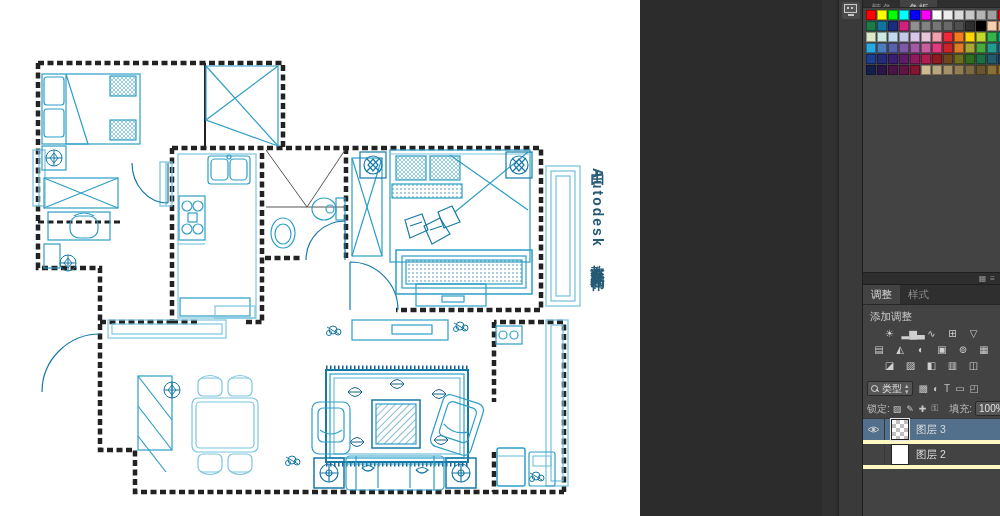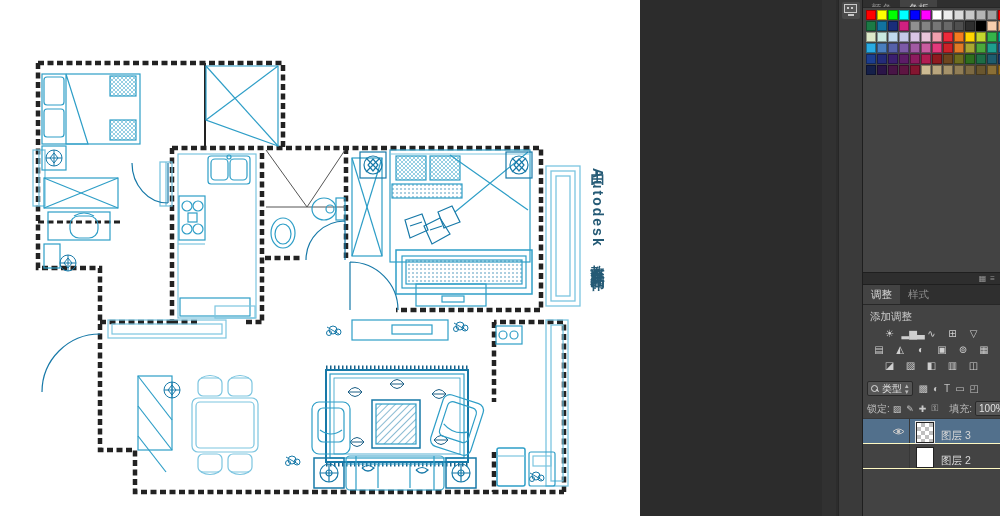--- a/index.html
+++ b/index.html
@@ -63,21 +63,21 @@
   .combo { display:flex; align-items:center; justify-content:space-between; background:#565656; border:1px solid #2a2a2a;
            border-radius:2px; height:15px; padding:0 4px; width:86px; flex:0 0 auto; }
   .combo .val { font-size:10px; color:#e2e2e2; }
   .small-label { font-size:10px; color:#bdbdbd; }
   .num-box { background:#565656; border:1px solid #2a2a2a; border-radius:2px; font-size:10px; color:#e2e2e2;
              padding:1px 3px; flex:0 0 auto; }
   .lock-icons { display:flex; gap:5px; align-items:center; }
   .l-icon { font-size:9px; color:#c8c8c8; }
 
   .layer-list { border-top:1px solid #383838; }
-  .layer-row { display:flex; align-items:flex-end; height:25px; border-bottom:1px solid #fef9c3; background:#434343;padding-left:25px; }
+  .layer-row { display:flex; align-items:center; height:25px; border-bottom:4px solid #fef9c3; background:#434343; }
   .layer-row.selected { background:#52708c; }
   .eye-cell { width:22px; display:flex; justify-content:center; align-items:center; border-right:1px solid #383838; height:100%; }
   .thumb { width:18px; height:21px; margin:0 7px 0 6px; border:1px solid #222; background:#fff; flex:0 0 auto; }
   .thumb.checker { background-image:
       linear-gradient(45deg,#bfbfbf 25%,transparent 25%,transparent 75%,#bfbfbf 75%),
       linear-gradient(45deg,#bfbfbf 25%,transparent 25%,transparent 75%,#bfbfbf 75%);
       background-size:8px 8px; background-position:0 0,4px 4px; background-color:#fff; }
   .layer-row.selected .thumb { outline:1px solid #e8e8e8; }
   .layer-name { font-size:10.5px; color:#d8d8d8; }
 </style>

